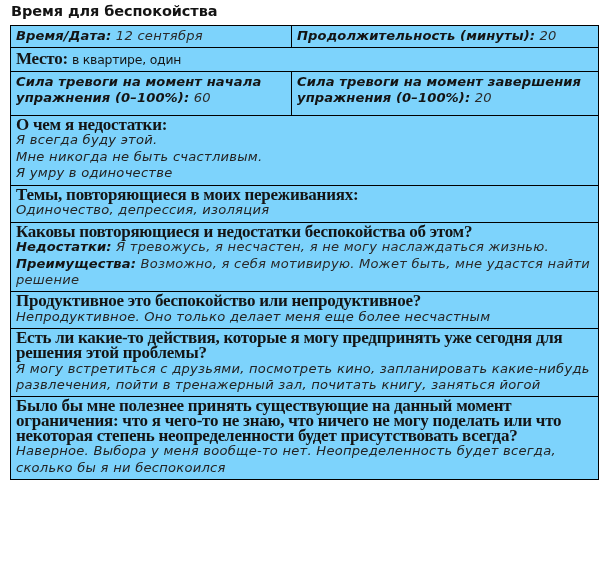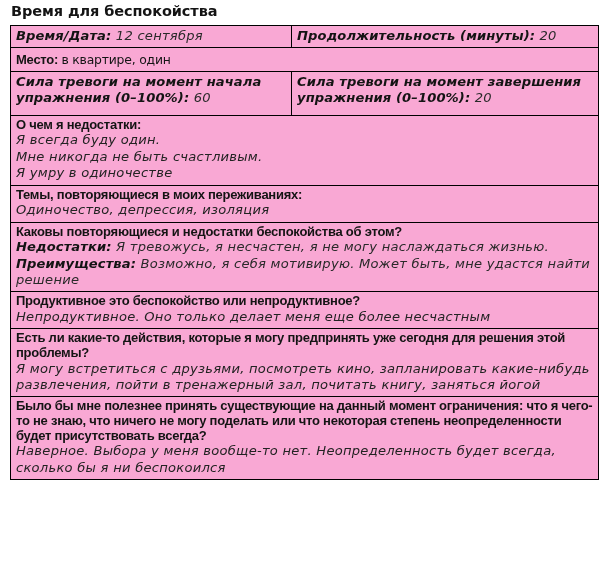--- a/index.html
+++ b/index.html
@@ -33,27 +33,27 @@
   table.worksheet {
     width: 588px;
     border-collapse: collapse;
     table-layout: fixed;
     border: 1.6px solid #000;
   }
   table.worksheet td {
     border: 1.4px solid #000;
     padding: 2px 4px 3px 5px;
     vertical-align: top;
-    background: #f9a8d4;
+    background: #7dd3fc;
   }
   
   .q {
-    font-family: Liberation Sans, sans-serif;
+    font-family: Liberation Serif, serif;
     font-weight: bold;
-    font-size: 13px;
+    font-size: 17px;
     line-height: 14.6px;
     letter-spacing: -0.25px;
     color: #141414;
     display: block;
   }
   .q-plain {
     font-family: "DejaVu Sans", sans-serif;
     font-weight: normal;
     font-size: 12.4px;
     letter-spacing: -0.2px;
@@ -139,21 +139,21 @@
           <span class="hand tight">
             <span class="hand-lbl">Сила тревоги на момент завершения упражнения (0–100%):</span>
             <span class="hand-val">20</span>
           </span>
         </td>
       </tr>
 
       <tr>
         <td colspan="2">
           <span class="q">О чем я недостатки:</span>
-          <span class="hand">Я всегда буду один.</span>
+          <span class="hand">Я всегда буду этой.</span>
           <span class="hand">Мне никогда не быть счастливым.</span>
           <span class="hand">Я умру в одиночестве</span>
         </td>
       </tr>
 
       <tr>
         <td colspan="2">
           <span class="q">Темы, повторяющиеся в моих переживаниях:</span>
           <span class="hand">Одиночество, депрессия, изоляция</span>
         </td>

